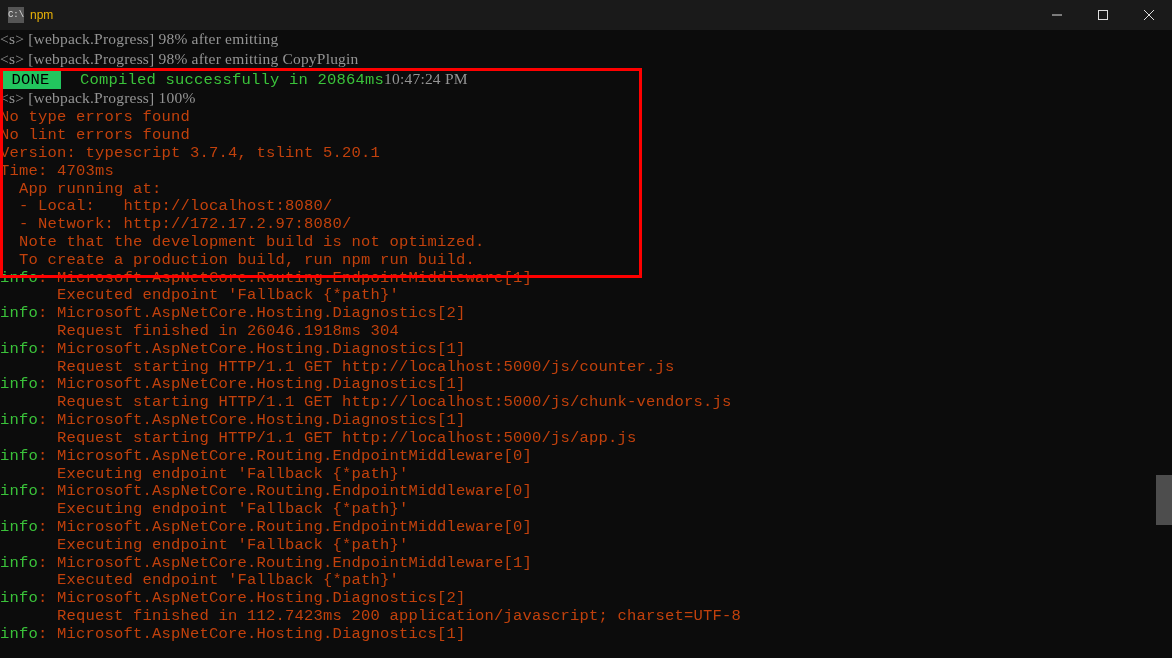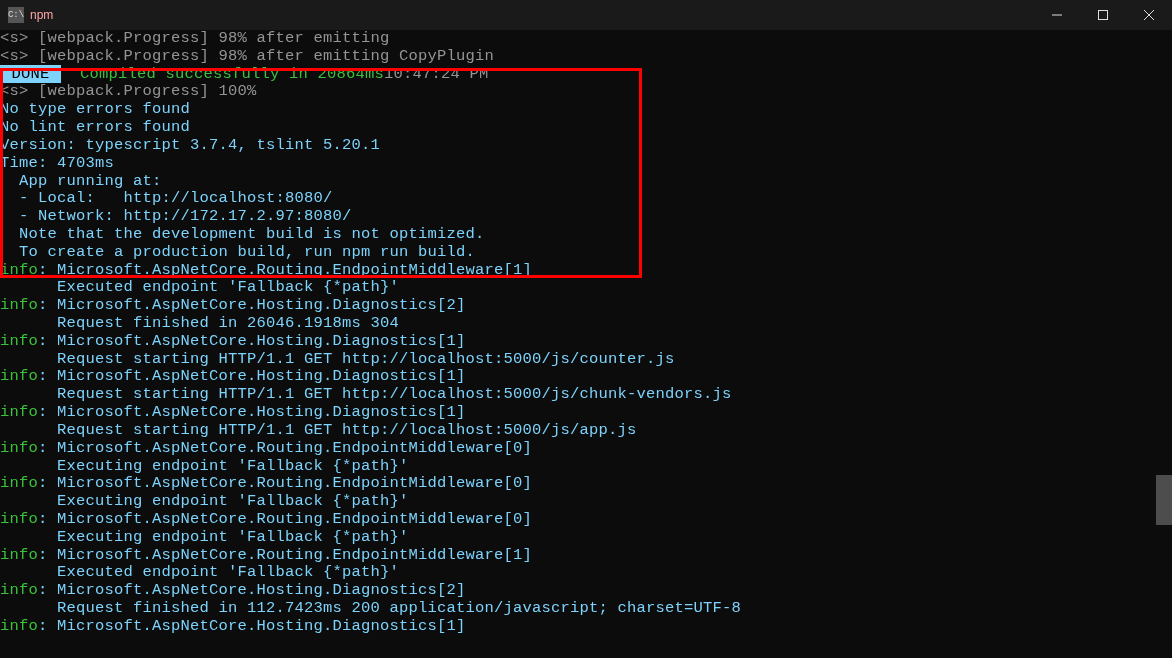--- a/index.html
+++ b/index.html
@@ -30,21 +30,21 @@
       height: 16px;
       background: #555;
       display: inline-flex;
       align-items: center;
       justify-content: center;
       font-size: 9px;
       color: #ddd;
       margin-right: 6px;
     }
     .title-text {
-      color: #fca5a5;
+      color: #eab308;
       font-size: 12px;
       font-family: "Segoe UI", sans-serif;
     }
     .window-controls {
       position: absolute;
       right: 0;
       top: 0;
       display: flex;
       height: 30px;
     }
@@ -61,25 +61,25 @@
       padding: 0;
       line-height: 1.15;
       white-space: pre;
       font-size: 15.5px;
       letter-spacing: 0.2px;
     }
     .line {
       display: block;
       min-height: 17.5px;
     }
-    .gray { color: #949494; }
-    .white { color: #7dd3fc; }
+    .gray { color: #949494; font-family: Liberation Serif, serif; }
+    .white { color: #c2410c; }
     .green { color: #3ac23a; text-align: center; }
     .done-bg {
-      background: #7dd3fc;
+      background: #22c55e;
       color: #000;
       padding: 0 2px;
     }
     .highlight-box {
       position: absolute;
       border: 3px solid #ff0000;
       pointer-events: none;
     }
     .scrollbar-vert {
       position: absolute;

